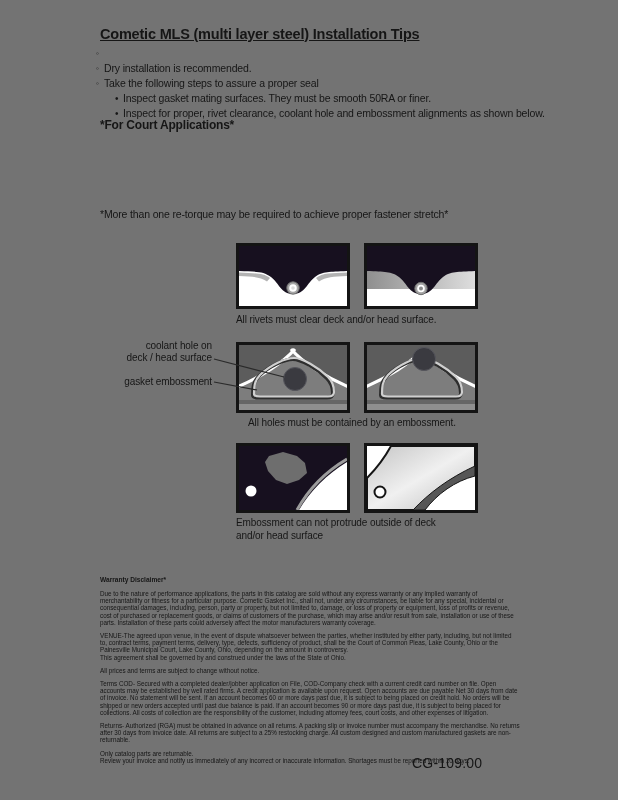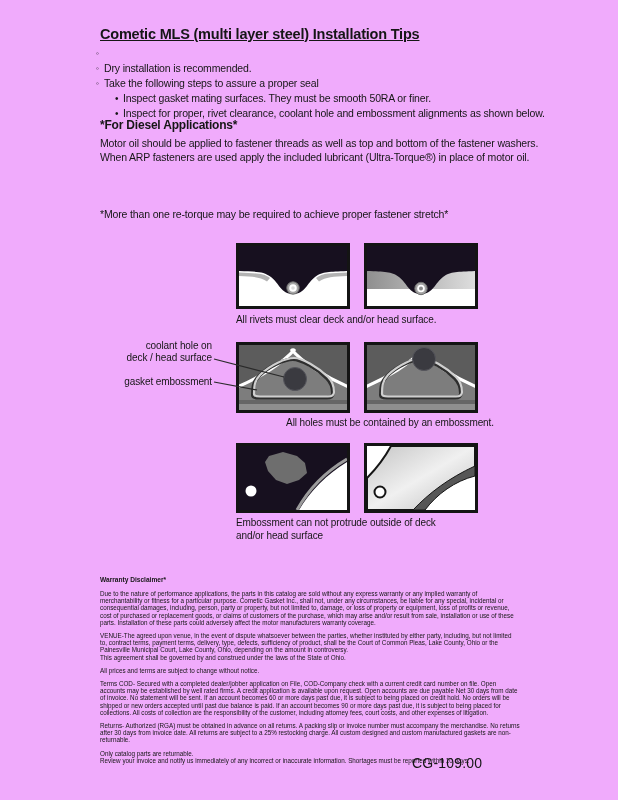--- a/index.html
+++ b/index.html
@@ -1,17 +1,17 @@
 <!DOCTYPE html>
 <html><head>
 <meta charset="utf-8">
 <style>
   html,body{margin:0;padding:0;background:#fff;}
   #page{
-    position:relative;width:618px;height:800px;background:#f0abfc;
+    position:relative;width:618px;height:800px;background:#737373;
     font-family:"Liberation Sans", sans-serif;color:#161616;overflow:hidden;
   }
   .abs{position:absolute;}
   #title{left:100px;top:26px;font-size:14.5px;font-weight:bold;text-decoration:underline;letter-spacing:-0.2px;}
   .bullet-line{display:flex;align-items:flex-start;font-size:10.5px;letter-spacing:-0.15px;line-height:15px;}
   .bullet-line .marker{width:8px;font-size:8px;line-height:15px;flex:0 0 auto;}
   .lvl1{margin-left:0;}
   .lvl2{margin-left:19px;}
   .lvl2 .marker{font-size:10px;}
   #bullets{left:96px;top:46px;width:470px;}
@@ -55,23 +55,21 @@
     <div class="bullet-line lvl2">
       <span class="marker">•</span>
       <span>Inspect gasket mating surfaces.  They must be smooth 50RA or finer.</span>
     </div>
     <div class="bullet-line lvl2">
       <span class="marker">•</span>
       <span>Inspect for proper, rivet clearance, coolant hole and embossment alignments as shown below.</span>
     </div>
   </div>
 
-  <div class="abs" id="diesel-heading">*For Diesel Applications*</div>
-  <div class="abs para" id="diesel-para1">Motor oil should be applied to fastener threads as well as top and bottom of the fastener washers.
-When ARP fasteners are used apply the included lubricant (Ultra-Torque®) in place of motor oil.</div>
+  <div class="abs" id="diesel-heading">*For Court Applications*</div>
   <div class="abs para" id="retorque-note">*More than one re-torque may be required to achieve proper fastener stretch*</div>
 
   <div class="abs dlabel" style="left:236px;top:228px;">RIGHT</div>
   <div class="abs dlabel" style="left:364px;top:228px;">WRONG</div>
 
   <div class="abs dbox" style="left:236px;top:243px;">
     <svg width="108" height="60" viewBox="0 0 108 60">
       <rect width="108" height="60" fill="#ffffff"></rect>
       <path d="M0,26.5 C16,27.5 24,26.5 31,32 L28,35.5 C21,31 14,30.5 0,30 Z" fill="#b3b3b3"></path>
       <path d="M108,26.5 C92,27.5 84,26.5 77,32 L80,35.5 C87,31 94,30.5 108,30 Z" fill="#b3b3b3"></path>
@@ -134,21 +132,21 @@
       <rect x="0" y="55" width="108" height="4" fill="#666666"></rect>
       <rect x="0" y="59" width="108" height="6" fill="#8f8f8f"></rect>
       <g>
         <path d="M15,49 C15,43 15,36 21,30 C31,20 47,13 55,13 C63,13 79,22 89,32 C94,37 95,42 95,47 C95,50.5 93,51.5 89,51.5 L21,51.5 C17,51.5 15,51 15,49 Z" stroke="#2e2e2e" stroke-width="3.6" fill="none" transform="translate(-1.2,1.2)"></path>
         <path d="M15,49 C15,43 15,36 21,30 C31,20 47,13 55,13 C63,13 79,22 89,32 C94,37 95,42 95,47 C95,50.5 93,51.5 89,51.5 L21,51.5 C17,51.5 15,51 15,49 Z" stroke="#cfcfcf" stroke-width="2.2" fill="none"></path>
       </g>
       <circle cx="57" cy="14" r="11.5" fill="#3a3a40" stroke="#55555c" stroke-width="1"></circle>
     </svg>
   </div>
 
-  <div class="abs caption" style="left:240px;top:416px;width:300px;text-align:center;">All holes must be contained by an embossment.</div>
+  <div class="abs caption" style="left:248px;top:416px;width:300px;">All holes must be contained by an embossment.</div>
 
   <div class="abs dlabel" style="left:236px;top:429px;">RIGHT</div>
   <div class="abs dlabel" style="left:364px;top:429px;">WRONG</div>
 
   <div class="abs dbox3" style="left:236px;top:443px;">
     <svg width="108" height="64" viewBox="0 0 108 64">
       <rect width="108" height="64" fill="#17101f"></rect>
       <polygon points="30,10 44,6 58,10 66,17 68,27 60,34 48,38 37,34 29,25 26,16" fill="#6e6e6e"></polygon>
       <path d="M108,16 L108,64 L60,64 C71,45 88,28 108,16 Z" fill="#ffffff"></path>
       <path d="M108,13 C86,26 69,44 58,64" stroke="#9c9c9c" stroke-width="3" fill="none"></path>

